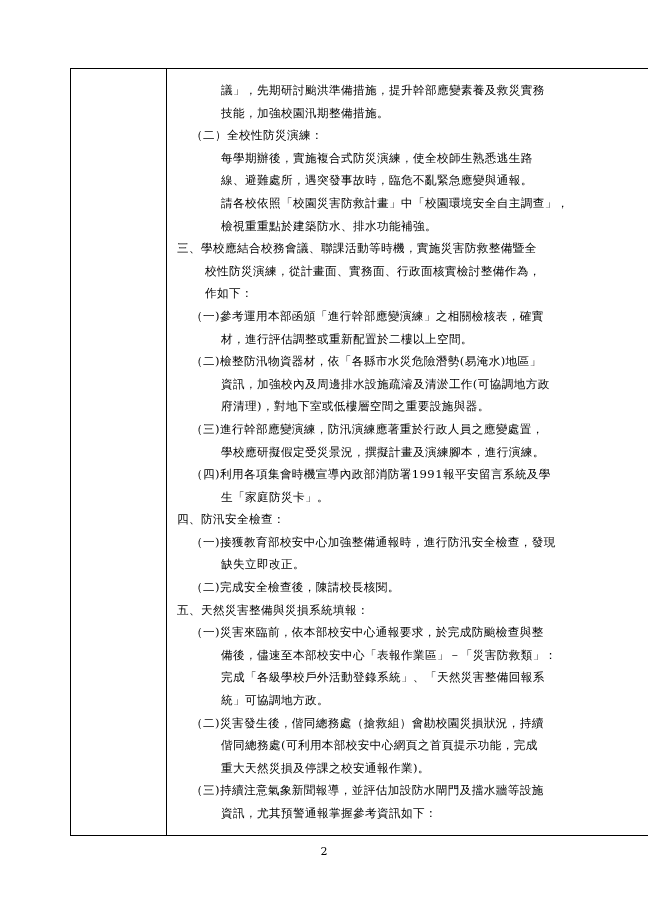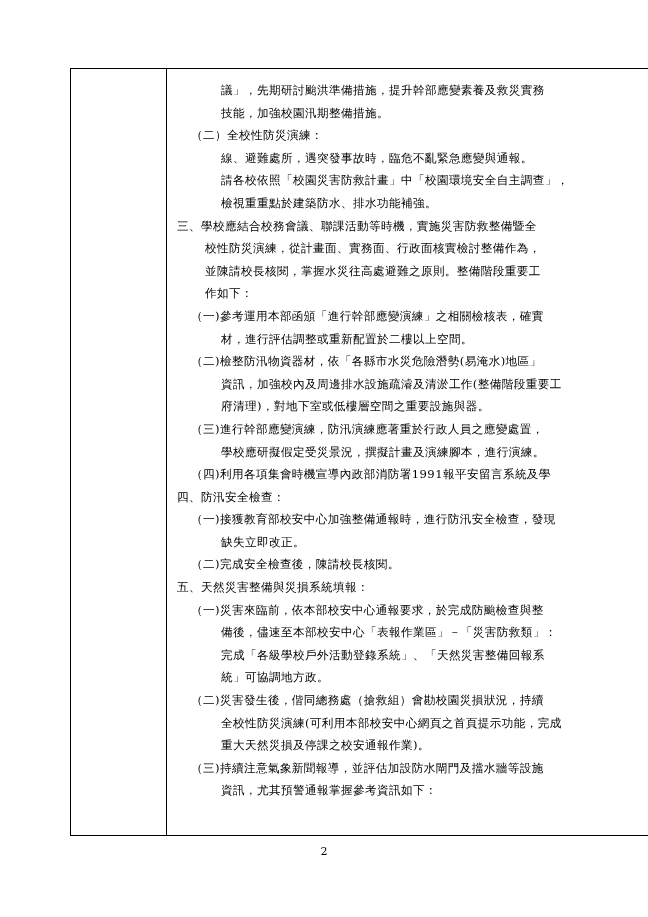--- a/index.html
+++ b/index.html
@@ -64,46 +64,47 @@
 
 <div class="page">
 
   <div class="doc-table">
     <div class="col-left"></div>
     <div class="col-right body-text">
       <div id="paragraph-container">
           <div class="cont-2">議」，先期研討颱洪準備措施，提升幹部應變素養及救災實務</div>
           <div class="cont-2">技能，加強校園汛期整備措施。</div>
           <div class="hang-paren">（二）全校性防災演練：</div>
+          <div class="cont-2">每學期辦後，實施複合式防災演練，使全校師生熟悉逃生路</div>
           <div class="cont-2">線、避難處所，遇突發事故時，臨危不亂緊急應變與通報。</div>
           <div class="cont-2">請各校依照「校園災害防救計畫」中「校園環境安全自主調查」，</div>
           <div class="cont-2">檢視重重點於建築防水、排水功能補強。</div>
           <div class="hang-main">三、學校應結合校務會議、聯課活動等時機，實施災害防救整備暨全</div>
           <div class="cont-1">校性防災演練，從計畫面、實務面、行政面核實檢討整備作為，</div>
-          <div class="cont-1">並陳請校長核閱，掌握水災往高處避難之原則。整備階段重要工</div>
           <div class="cont-1">作如下：</div>
           <div class="hang-paren">（一)參考運用本部函頒「進行幹部應變演練」之相關檢核表，確實</div>
           <div class="cont-2">材，進行評估調整或重新配置於二樓以上空間。</div>
           <div class="hang-paren">（二)檢整防汛物資器材，依「各縣市水災危險潛勢(易淹水)地區」</div>
-          <div class="cont-2">資訊，加強校內及周邊排水設施疏濬及清淤工作(整備階段重要工</div>
+          <div class="cont-2">資訊，加強校內及周邊排水設施疏濬及清淤工作(可協調地方政</div>
           <div class="cont-2">府清理)，對地下室或低樓層空間之重要設施與器。</div>
           <div class="hang-paren">（三)進行幹部應變演練，防汛演練應著重於行政人員之應變處置，</div>
           <div class="cont-2">學校應研擬假定受災景況，撰擬計畫及演練腳本，進行演練。</div>
           <div class="hang-paren">（四)利用各項集會時機宣導內政部消防署1991報平安留言系統及學</div>
+          <div class="cont-2">生「家庭防災卡」。</div>
           <div class="hang-main">四、防汛安全檢查：</div>
           <div class="hang-paren">（一)接獲教育部校安中心加強整備通報時，進行防汛安全檢查，發現</div>
           <div class="cont-2">缺失立即改正。</div>
           <div class="hang-paren">（二)完成安全檢查後，陳請校長核閱。</div>
           <div class="hang-main">五、天然災害整備與災損系統填報：</div>
           <div class="hang-paren">（一)災害來臨前，依本部校安中心通報要求，於完成防颱檢查與整</div>
           <div class="cont-2">備後，儘速至本部校安中心「表報作業區」－「災害防救類」：</div>
           <div class="cont-2">完成「各級學校戶外活動登錄系統」、「天然災害整備回報系</div>
           <div class="cont-2">統」可協調地方政。</div>
           <div class="hang-paren">（二)災害發生後，偕同總務處（搶救組）會勘校園災損狀況，持續</div>
-          <div class="cont-2">全校性防災演練(可利用本部校安中心網頁之首頁提示功能，完成</div>
+          <div class="cont-2">偕同總務處(可利用本部校安中心網頁之首頁提示功能，完成</div>
           <div class="cont-2">重大天然災損及停課之校安通報作業)。</div>
           <div class="hang-paren">（三)持續注意氣象新聞報導，並評估加設防水閘門及擋水牆等設施</div>
           <div class="cont-2">資訊，尤其預警通報掌握參考資訊如下：</div>
         </div>
     </div>
   </div>
 
   <div class="page-number">2</div>
 
 </div>

